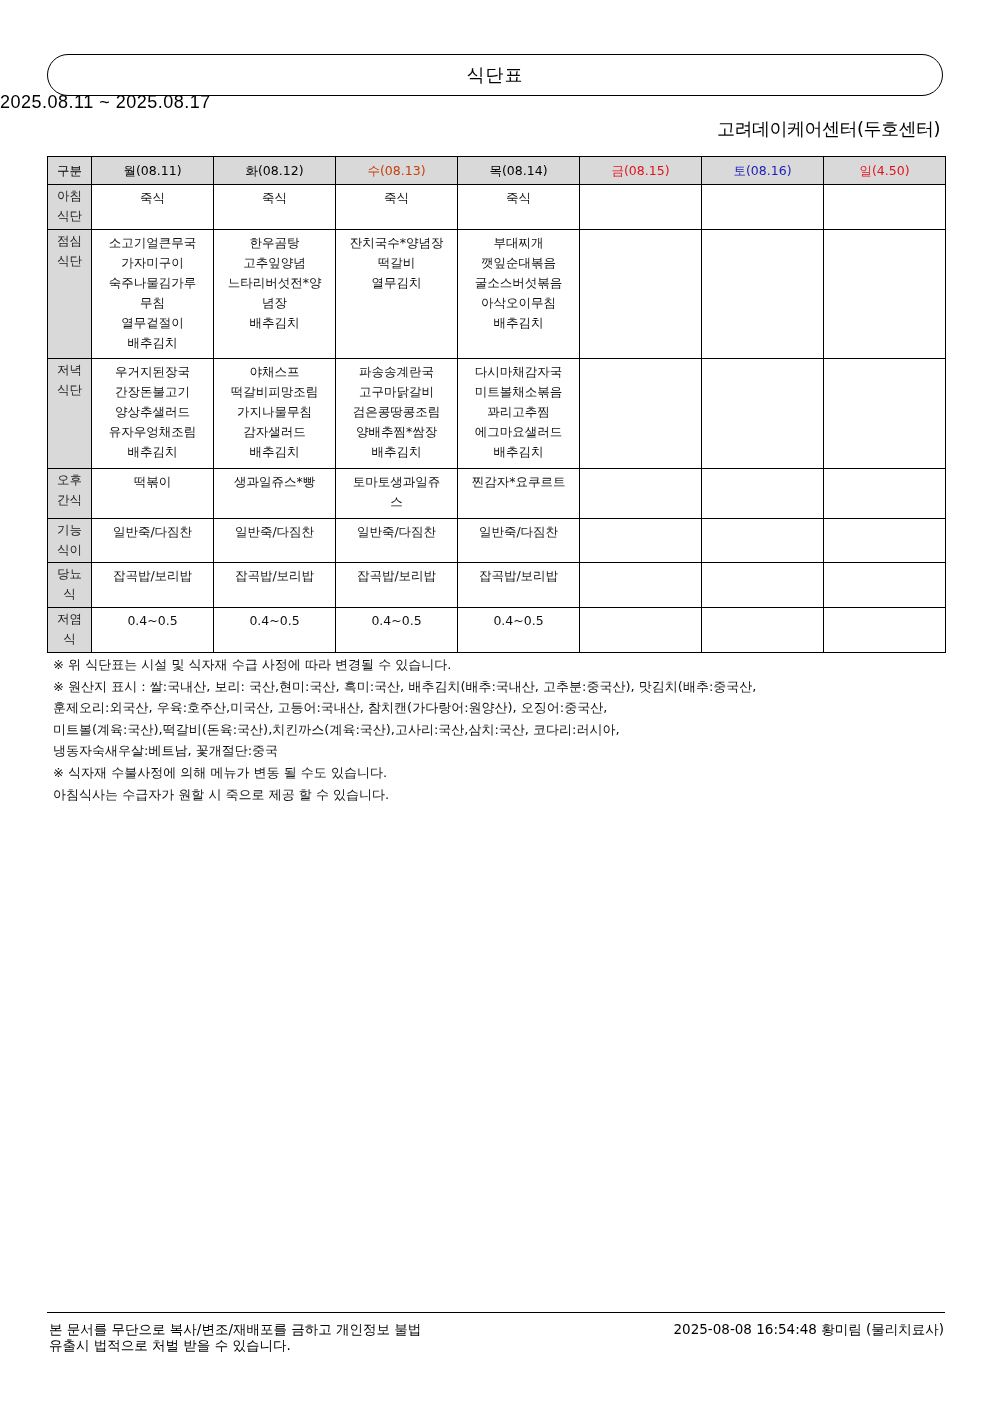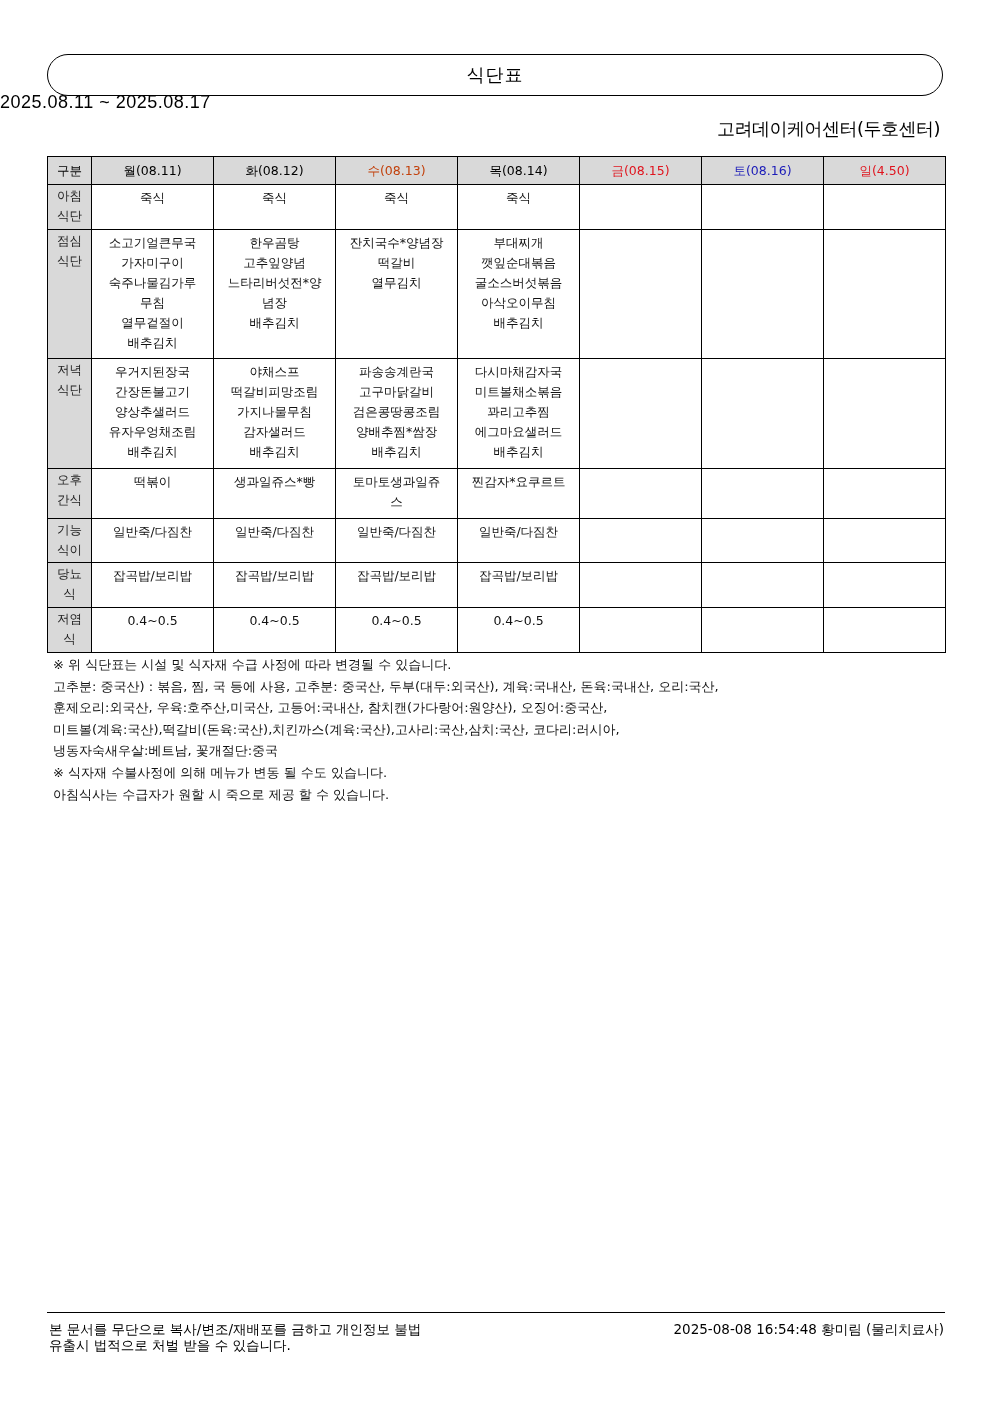--- a/index.html
+++ b/index.html
@@ -241,21 +241,21 @@
         </td>
         <td class="cell"></td>
         <td class="cell"></td>
         <td class="cell"></td>
       </tr>
     </tbody>
 </table>
 
 <div class="notes" id="notes">
     <div>※ 위 식단표는 시설 및 식자재 수급 사정에 따라 변경될 수 있습니다.</div>
-    <div>고추분: 중국산) : 볶음, 찜, 국 등에 사용, 고추분: 중국산, 두부(대두:외국산), 계육:국내산, 돈육:국내산, 오리:국산,</div>
+    <div>※ 원산지 표시 : 쌀:국내산, 보리: 국산,현미:국산, 흑미:국산, 배추김치(배추:국내산, 고추분:중국산), 맛김치(배추:중국산,</div>
     <div>훈제오리:외국산, 우육:호주산,미국산, 고등어:국내산, 참치캔(가다랑어:원양산), 오징어:중국산,</div>
     <div>미트볼(계육:국산),떡갈비(돈육:국산),치킨까스(계육:국산),고사리:국산,삼치:국산, 코다리:러시아,</div>
     <div>냉동자숙새우살:베트남, 꽃개절단:중국</div>
     <div>※ 식자재 수불사정에 의해 메뉴가 변동 될 수도 있습니다.</div>
     <div>아침식사는 수급자가 원할 시 죽으로 제공 할 수 있습니다.</div>
   </div>
 
 <div class="footer-line"></div>
 <div class="footer-left">
   <div>본 문서를 무단으로 복사/변조/재배포를 금하고 개인정보 불법</div>

